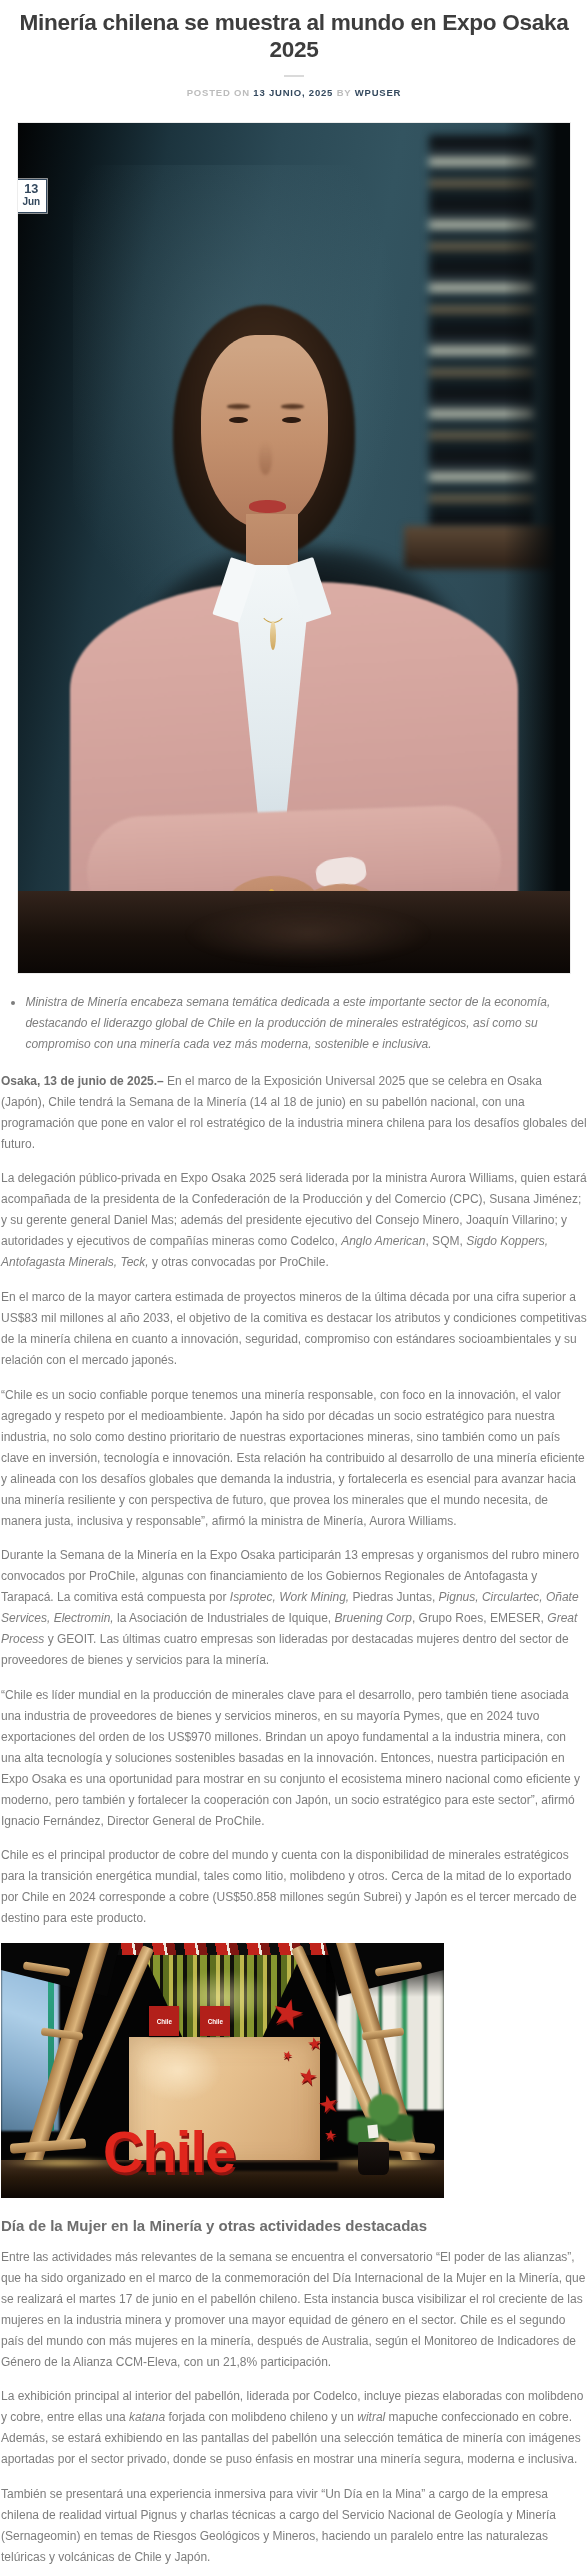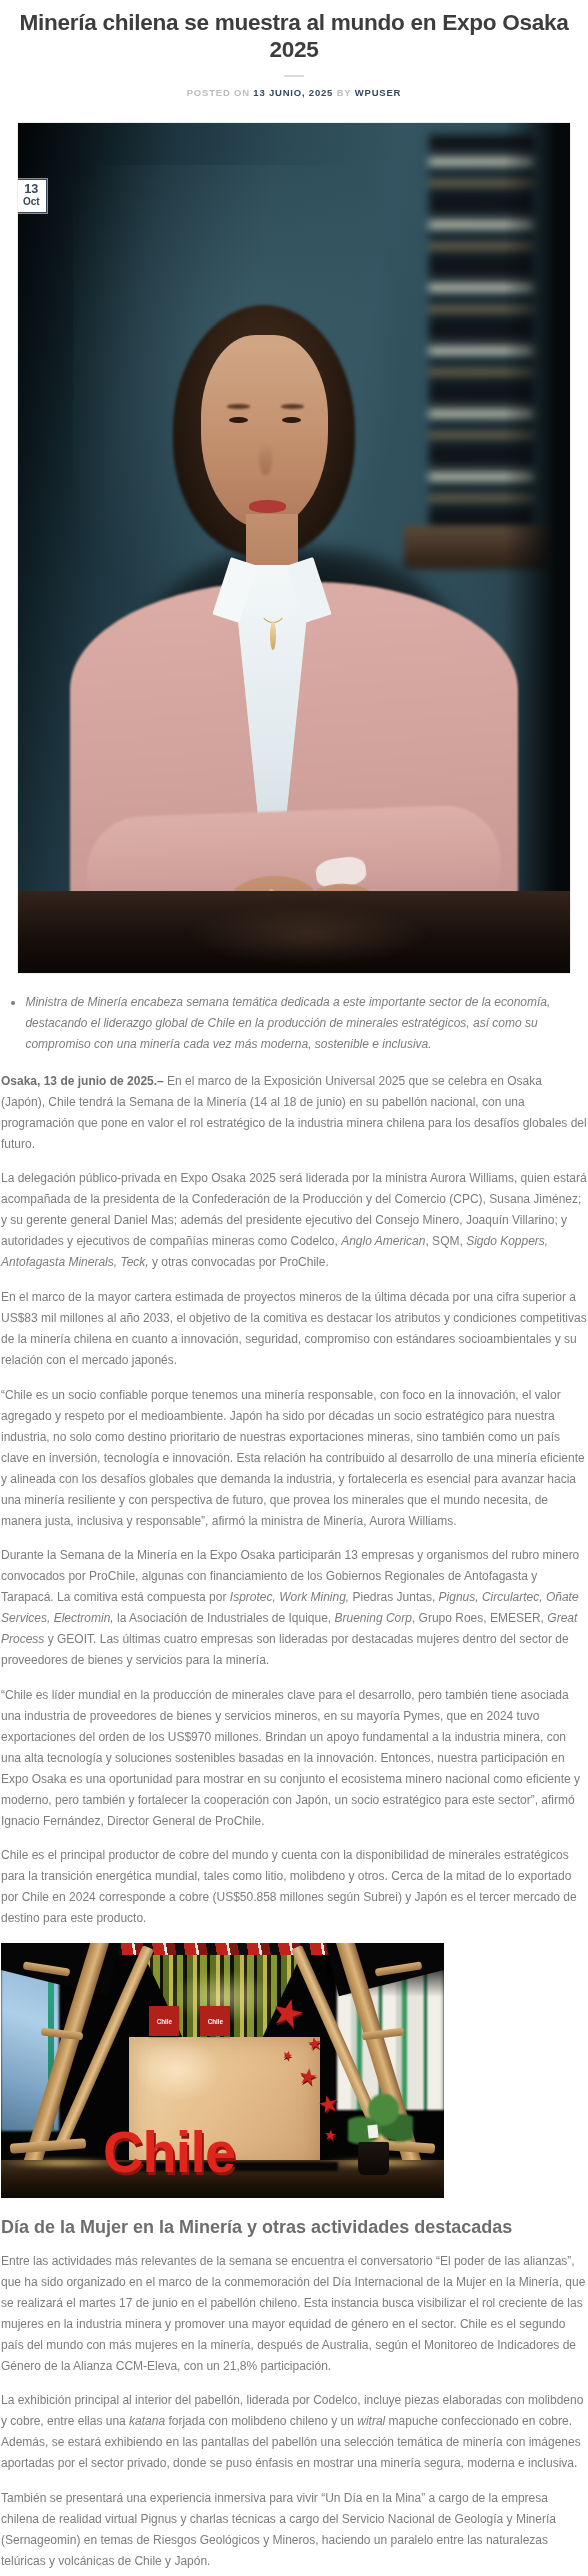--- a/index.html
+++ b/index.html
@@ -58,21 +58,21 @@
     text-align:center;padding:3.6px 0 4.5px;line-height:1.05;box-shadow:0 0 0 0.9px rgba(255,255,255,0.6);}
   .date-badge .d{display:block;font-size:12.7px;font-weight:700;color:#34495e;}
   .date-badge .m{display:block;font-size:10px;font-weight:700;color:#34495e;margin-top:0.9px;}
 
   
   ul.caption{margin:18px 0 16.3px;padding-left:24.4px;list-style:disc;}
   ul.caption li{font-style:italic;color:#7d7d7d;font-size:12px;line-height:21px;}
   p.para{font-size:12px;line-height:21px;color:#7d7d7d;margin:0 0 13.6px;}
   p.para span.b, ul.caption span.b{font-weight:700;color:#6e6e6e;}
   p.para span.i, ul.caption span.i{font-style:italic;}
-  h2.subheading{font-size:18px;font-weight:700;color:#6e6e6e;margin:19px 0 12.7px;}
+  h2.subheading{font-size:15px;font-weight:700;color:#6e6e6e;margin:19px 0 12.7px;}
 
   
   figure.pavilion{margin:3.6px 0 15.4px;position:relative;width:443px;height:255px;overflow:hidden;background:#040404;}
   .pavilion .shape{position:absolute;}
   .pv-toptextile{left:4%;top:0;width:74%;height:11.8px;
     background:repeating-linear-gradient(80deg,#0d0d0d 0 9px,#c0231b 9px 20px,#efe9df 20px 22.6px,#801712 22.6px 31px);}
   .pv-left-screen{left:0;top:20px;width:58px;height:168px;filter:blur(0.9px);
     background:linear-gradient(200deg,#8fb7d9 0%,#aecfe8 35%,#7fa6c6 70%,#567b98 100%);}
   .pv-left-stripe{left:47px;top:20px;width:6.3px;height:168px;background:linear-gradient(180deg,#2ea886,#1d7d63);filter:blur(0.5px);}
   .pv-right-screen{right:0;top:14.5px;width:107px;height:152px;filter:blur(0.9px);
@@ -165,21 +165,21 @@
     <div class="shape hr-arms"></div>
     <div class="shape hr-cuff"></div>
     <div class="shape hr-hand h1"></div>
     <div class="shape hr-hand h2"></div>
     <div class="shape hr-ring"></div>
     <div class="shape hr-table"></div>
     <div class="shape hr-reflection"></div>
 
     <div class="date-badge">
       <span class="d">13</span>
-      <span class="m">Oct</span>
+      <span class="m">Jun</span>
     </div>
   </figure>
 
   <ul class="caption">
     <li><span class="i">Ministra de Minería encabeza semana temática dedicada a este importante sector de la economía, destacando el liderazgo global de Chile en la producción de minerales estratégicos, así como su compromiso con una minería cada vez más moderna, sostenible e inclusiva.</span></li>
   </ul>
 
   <p class="para"><span class="b">Osaka, 13 de junio de 2025.–</span><span> En el marco de la Exposición Universal 2025 que se celebra en Osaka (Japón), Chile tendrá la Semana de la Minería (14 al 18 de junio) en su pabellón nacional, con una programación que pone en valor el rol estratégico de la industria minera chilena para los desafíos globales del futuro.</span></p>
   <p class="para"><span>La delegación público-privada en Expo Osaka 2025 será liderada por la ministra Aurora Williams, quien estará acompañada de la presidenta de la Confederación de la Producción y del Comercio (CPC), Susana Jiménez; y su gerente general Daniel Mas; además del presidente ejecutivo del Consejo Minero, Joaquín Villarino; y autoridades y ejecutivos de compañías mineras como Codelco, </span><span class="i">Anglo American</span><span>, SQM, </span><span class="i">Sigdo Koppers, Antofagasta Minerals, Teck,</span><span> y otras convocadas por ProChile.</span></p>
   <p class="para"><span>En el marco de la mayor cartera estimada de proyectos mineros de la última década por una cifra superior a US$83 mil millones al año 2033, el objetivo de la comitiva es destacar los atributos y condiciones competitivas de la minería chilena en cuanto a innovación, seguridad, compromiso con estándares socioambientales y su relación con el mercado japonés.</span></p>

